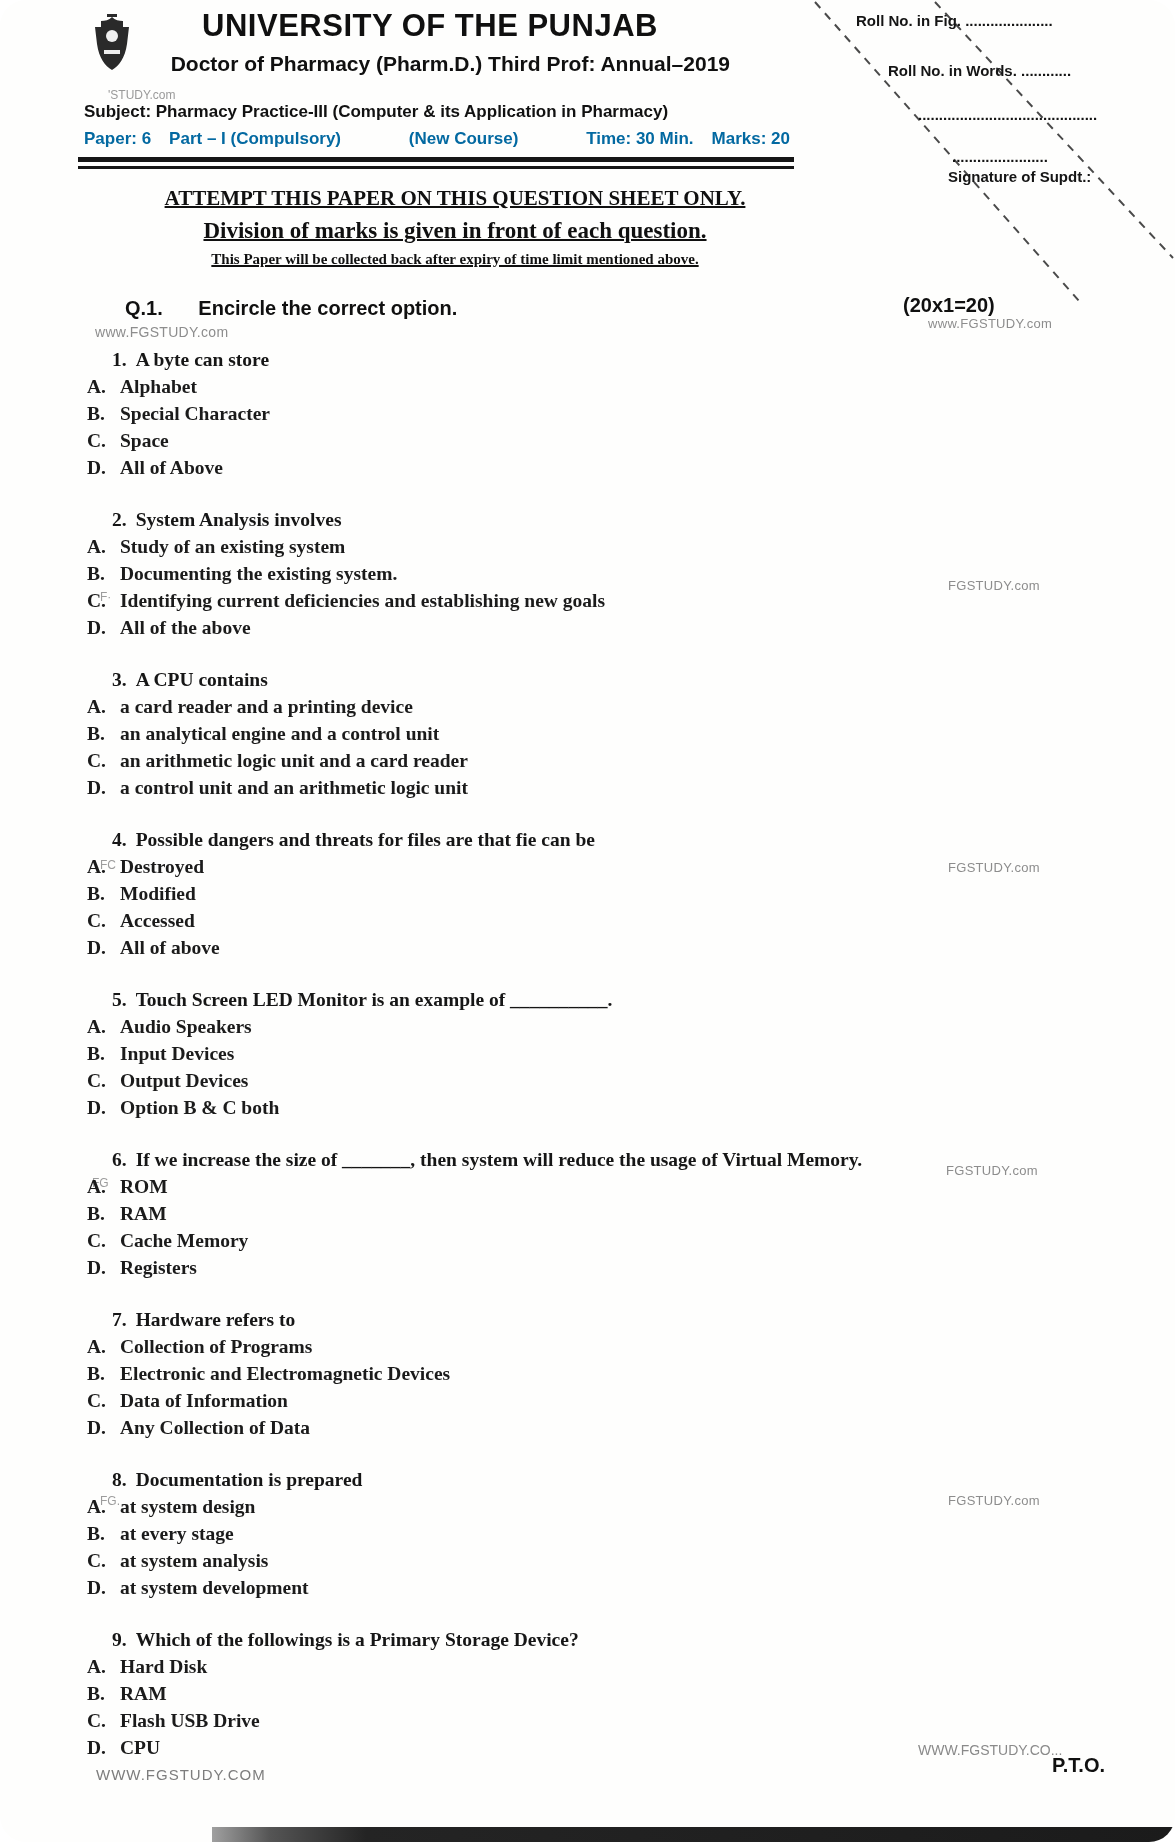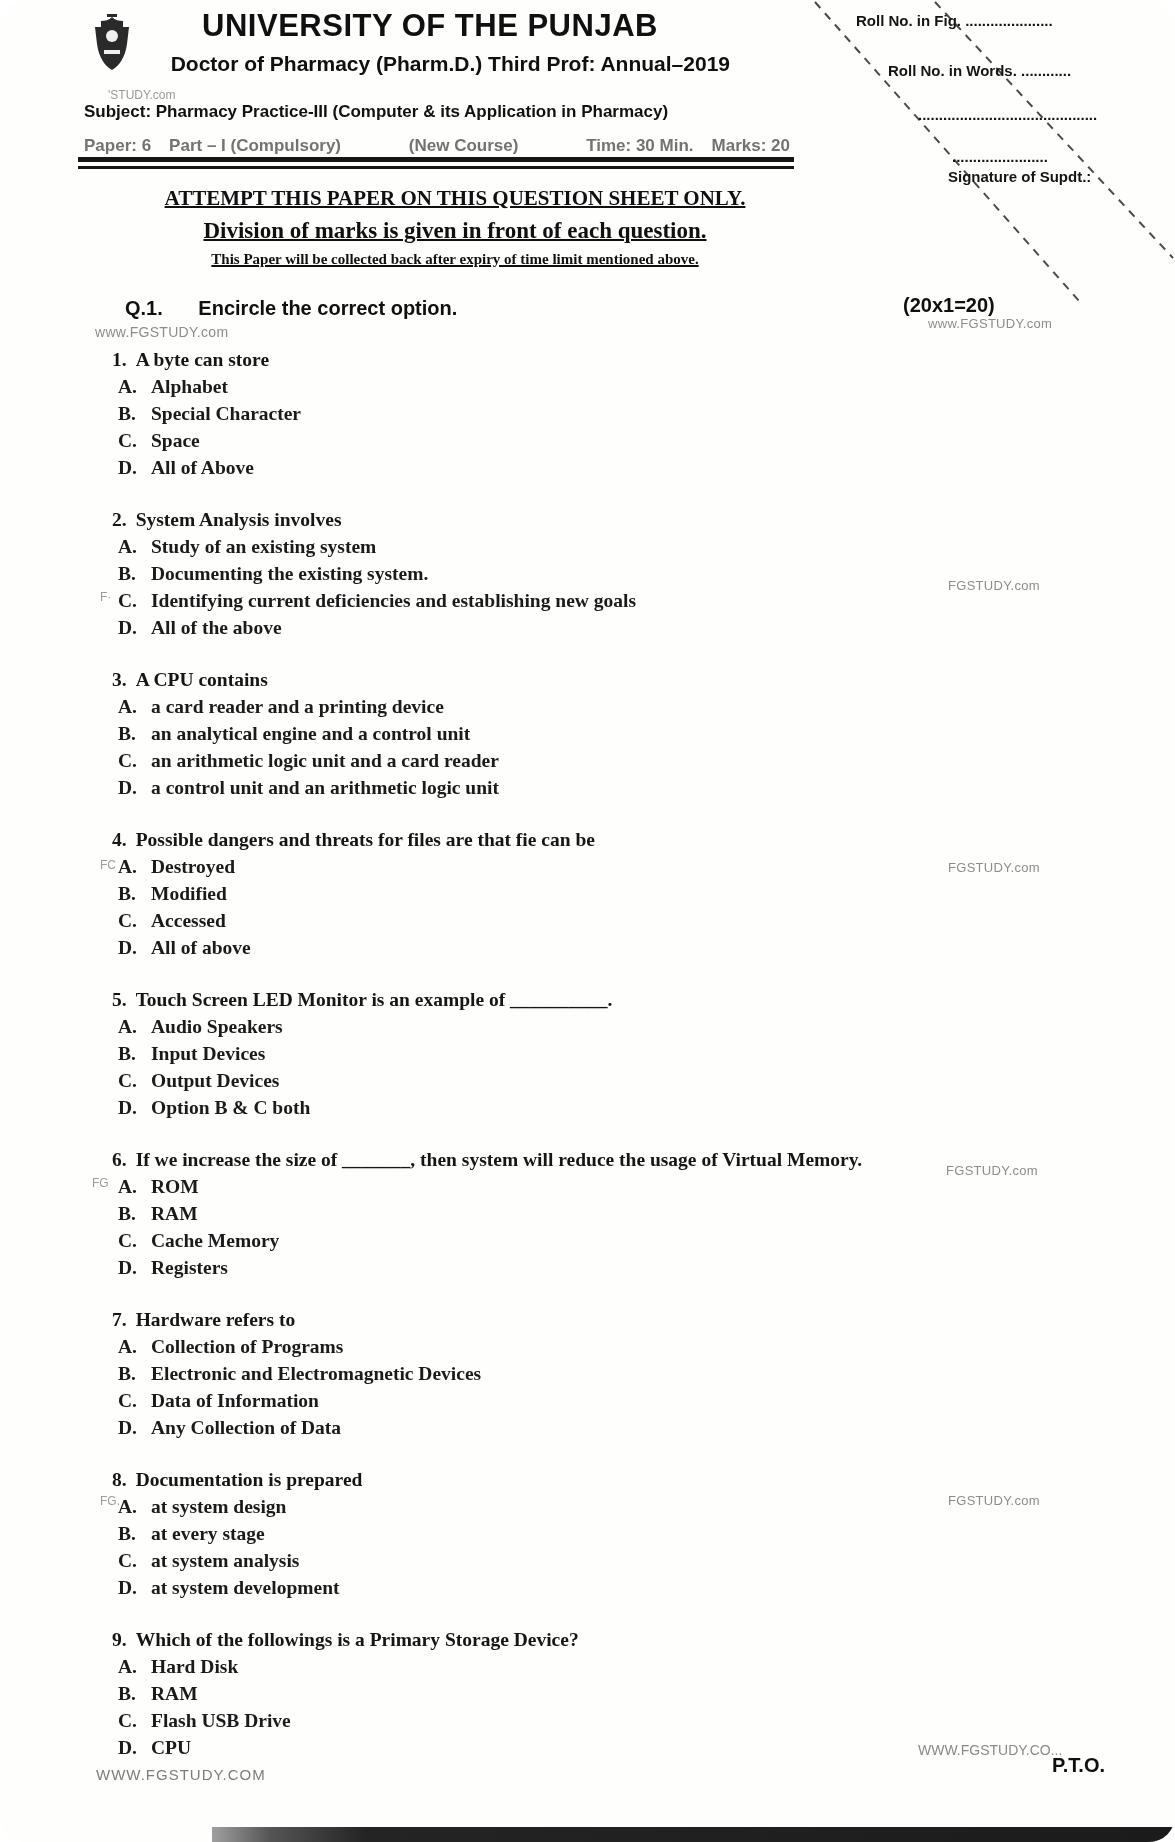--- a/index.html
+++ b/index.html
@@ -8,22 +8,22 @@
 
   
   .crest{position:absolute;left:86px;top:12px;width:52px;height:62px;}
   .uni-title{position:absolute;left:150px;top:8px;width:560px;text-align:center;
              font:700 31px "Liberation Sans",sans-serif;letter-spacing:.5px;color:#101010;}
   .program-line{position:absolute;left:130px;top:52px;width:600px;text-align:right;
              font:700 21px "Liberation Sans",sans-serif;color:#101010;}
   .header-frag{position:absolute;left:108px;top:88px;color:#9a9a9a;
              font:400 12px "Liberation Sans",sans-serif;}
   .subject-line{position:absolute;left:84px;top:102px;font:700 17px "Liberation Sans",sans-serif;color:#111;}
-  .paper-row{position:absolute;left:84px;top:136px;width:706px;display:flex;justify-content:space-between;
-             font:700 17px "Liberation Sans",sans-serif;color:#737373;}
+  .paper-row{position:absolute;left:84px;top:129px;width:706px;display:flex;justify-content:space-between;
+             font:700 17px "Liberation Sans",sans-serif;color:#0369a1;}
   .paper-row .grp{display:inline-flex;gap:18px;}
   .double-rule{position:absolute;left:78px;top:157px;width:716px;height:4px;
              border-top:5px solid #161616;border-bottom:3px solid #161616;}
 
   
   .diagonals{position:absolute;left:780px;top:0;width:395px;height:312px;pointer-events:none;}
   .roll-line{position:absolute;font:700 15px "Liberation Sans",sans-serif;color:#151515;white-space:nowrap;}
   .roll-fig{left:856px;top:12px;}
   .roll-words{left:888px;top:62px;}
   .roll-dots-a{left:918px;top:106px;font-weight:700;}
@@ -56,21 +56,21 @@
   .frag-0{left:100px;top:590px;}
   .frag-1{left:100px;top:858px;}
   .frag-2{left:92px;top:1176px;}
   .frag-3{left:100px;top:1494px;}
 
   
   #questions{position:absolute;left:0;top:346px;right:0;}
   .question{margin-bottom:25px;}
   .qline{padding-left:112px;font-weight:700;font-size:19.5px;line-height:27px;color:#161616;}
   .qnum{margin-right:9px;}
-  .opt{padding-left:118px;font-weight:700;font-size:19.5px;line-height:27px;color:#1b1b1b;}
+  .opt{padding-left:87px;font-weight:700;font-size:19.5px;line-height:27px;color:#1b1b1b;}
   .oletter{display:inline-block;min-width:33px;}
 
   
   .footer-left{position:absolute;left:96px;top:1766px;color:#7d7d7d;
                font:400 15px "Liberation Sans",sans-serif;letter-spacing:1px;}
   .footer-right{position:absolute;left:918px;top:1742px;color:#8a8a8a;
                font:400 14px "Liberation Sans",sans-serif;}
   .pto{position:absolute;left:1052px;top:1754px;font:700 20px "Liberation Sans",sans-serif;color:#101010;}
   .scan-bar{position:absolute;left:212px;right:0;bottom:0;height:15px;
             background:linear-gradient(90deg,#a0a0a0 0,#555 6%,#242424 16%,#1b1b1b 100%);}

